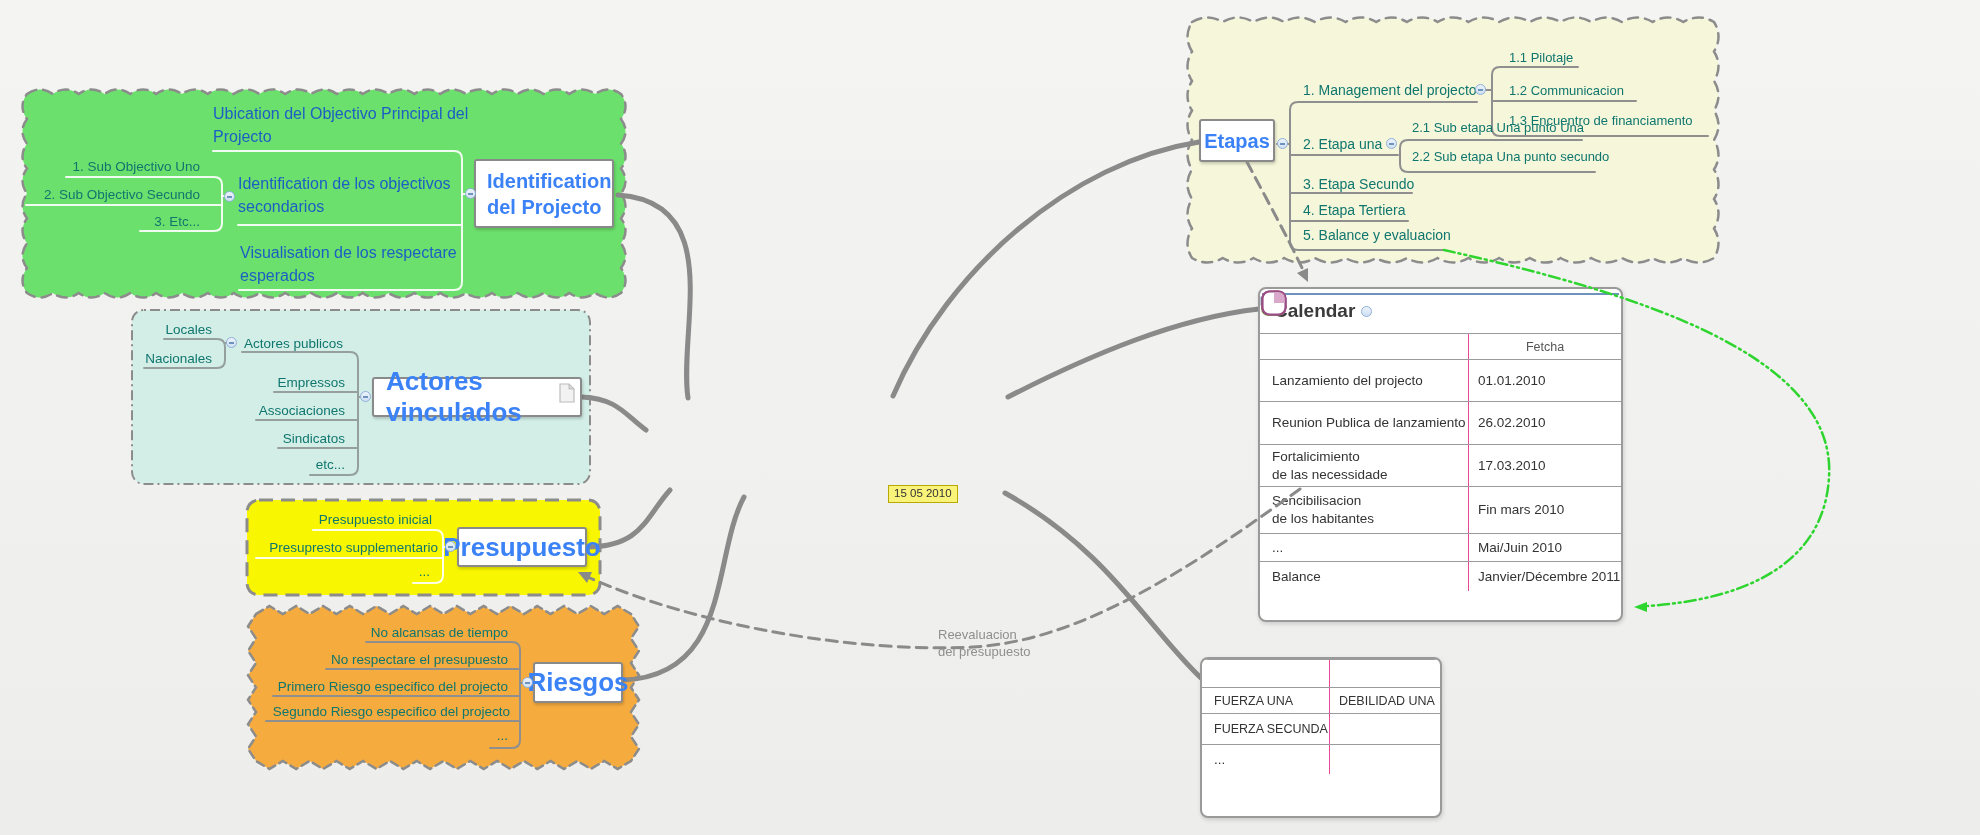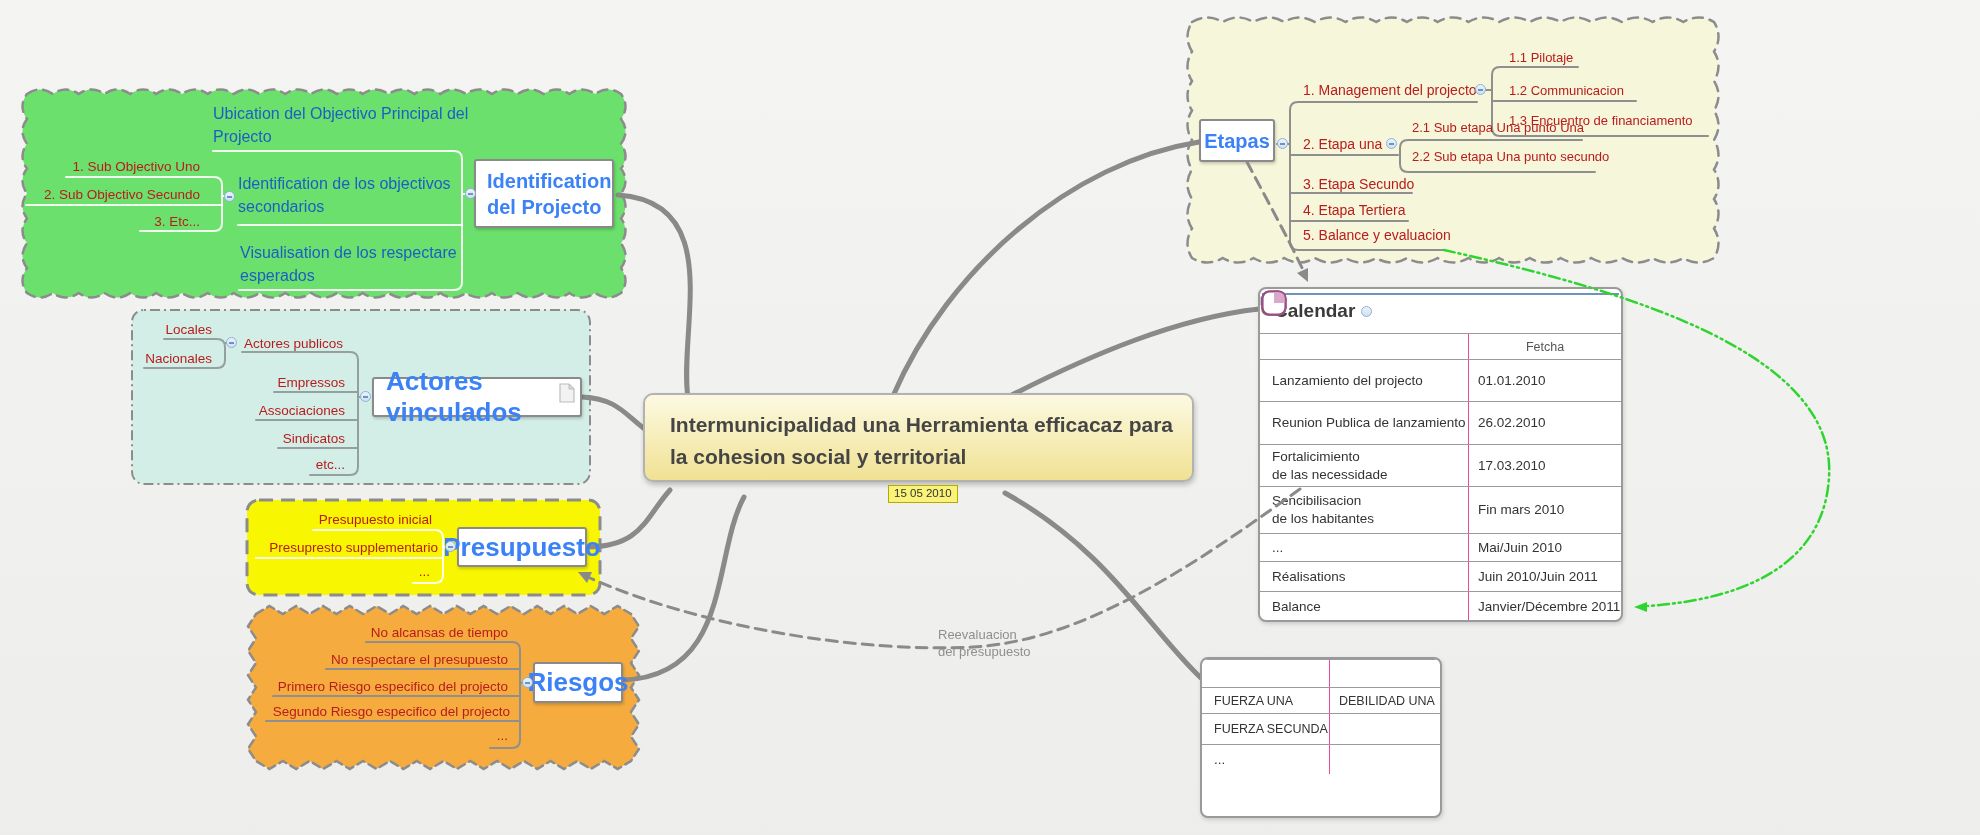--- a/index.html
+++ b/index.html
@@ -4,21 +4,21 @@
 <style>
   html,body{margin:0;padding:0}
   body{width:1980px;height:835px;overflow:hidden;
        font-family:"Liberation Sans",sans-serif;
        background:linear-gradient(180deg,#f4f4f2 0%,#f0f0ee 60%,#ededeb 100%);}
   #stage{position:relative;width:1980px;height:835px}
   svg{position:absolute;left:0;top:0}
   #toplinks{pointer-events:none}
 
   
-  .t{position:absolute;white-space:nowrap;font-size:13.5px;color:#b91c1c;line-height:16px}
+  .t{position:absolute;white-space:nowrap;font-size:13.5px;color:#0f766e;line-height:16px}
   .tr{text-align:right}
   .small{font-size:13px}
   .blue{font-size:16px;color:#1c5fc4;line-height:23px;white-space:normal;font-weight:500}
 
   
   .wbox{position:absolute;background:#fff;border:2px solid #8a8a8a;border-radius:3px;
         box-sizing:border-box;color:#3b82f6;font-weight:bold;
         box-shadow:1px 2px 3px rgba(0,0,0,.18);display:flex;align-items:center}
   .c20{font-size:20px;line-height:26px}
   .c19{font-size:26px}
@@ -169,23 +169,20 @@
   <div class="t small" style="left:1509px;top:50px">1.1 Pilotaje</div>
   <div class="t small" style="left:1509px;top:83px">1.2 Communicacion</div>
   <div class="t small" style="left:1509px;top:113px">1.3 Encuentro de financiamento</div>
   <div class="t" style="left:1303px;top:136px;font-size:14px">2. Etapa una</div>
   <div class="t small" style="left:1412px;top:120px">2.1 Sub etapa Una punto Una</div>
   <div class="t small" style="left:1412px;top:149px">2.2 Sub etapa Una punto secundo</div>
   <div class="t" style="left:1303px;top:176px;font-size:14px">3. Etapa Secundo</div>
   <div class="t" style="left:1303px;top:202px;font-size:14px">4. Etapa Tertiera</div>
   <div class="t" style="left:1303px;top:227px;font-size:14px">5. Balance y evaluacion</div>
 
-  <div id="central">
-    <div class="ct">Intermunicipalidad una Herramienta efficacaz para la cohesion social y territorial</div>
-  </div>
   <div id="datelabel">15 05 2010</div>
 
   <div class="panel" style="left:1258px;top:287px;width:365px;height:335px">
     <div class="ptitle" style="height:44px;padding-left:14px">
       <span class="cal-title">Calendar</span>
       <svg width="22" height="17">
         <rect x="1" y="8" width="4" height="8" fill="#7da7d8" stroke="#5b7fae" stroke-width="0.8"></rect>
         <rect x="7" y="5" width="4" height="11" fill="#9fd165" stroke="#6f9c3d" stroke-width="0.8"></rect>
         <rect x="13" y="2" width="4" height="14" fill="#f3c73c" stroke="#bb952a" stroke-width="0.8"></rect>
         <path d="M18,1 l1,2 2,1 -2,1 -1,2 -1,-2 -2,-1 2,-1 Z" fill="#f7d64d" stroke="#c8a534" stroke-width="0.5"></path>
@@ -244,28 +241,20 @@
       <div class="c2">
           <span class="cellt">Fin mars 2010</span>
         </div>
     </div>
     <div class="rowline" style="height:28px">
       <div class="c1" style="width:209px">
           <span class="cellt">...</span>
         </div>
       <div class="c2">
           <span class="cellt">Mai/Juin 2010</span>
-        </div>
-    </div>
-    <div class="rowline" style="height:30px">
-      <div class="c1" style="width:209px">
-          <span class="cellt">Réalisations</span>
-        </div>
-      <div class="c2">
-          <span class="cellt">Juin 2010/Juin 2011</span>
         </div>
     </div>
     <div class="rowline" style="height:30px">
       <div class="c1" style="width:209px">
           <span class="cellt">Balance</span>
         </div>
       <div class="c2">
           <span class="cellt">Janvier/Décembre 2011</span>
         </div>
     </div>

